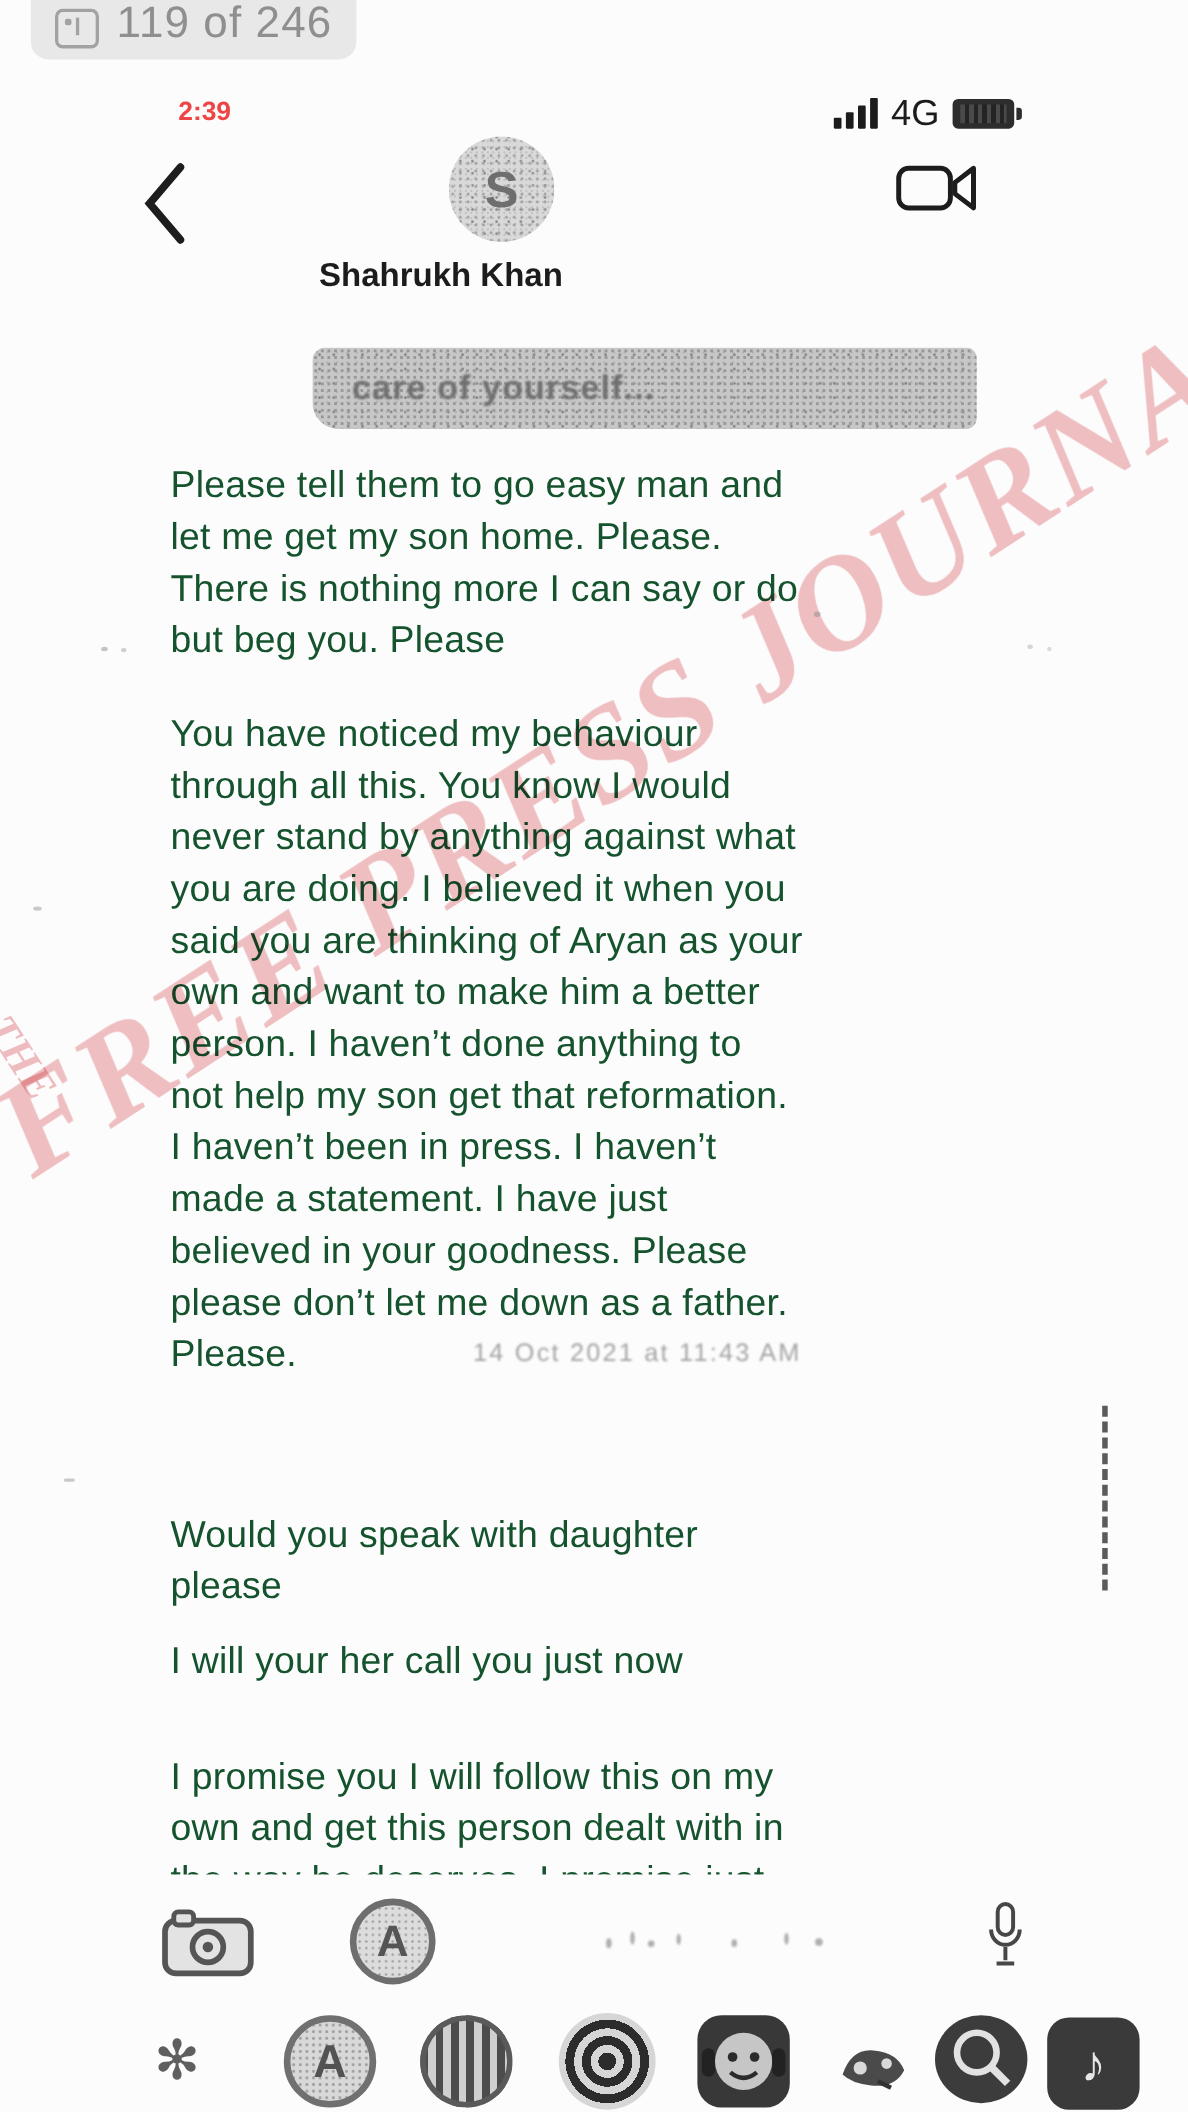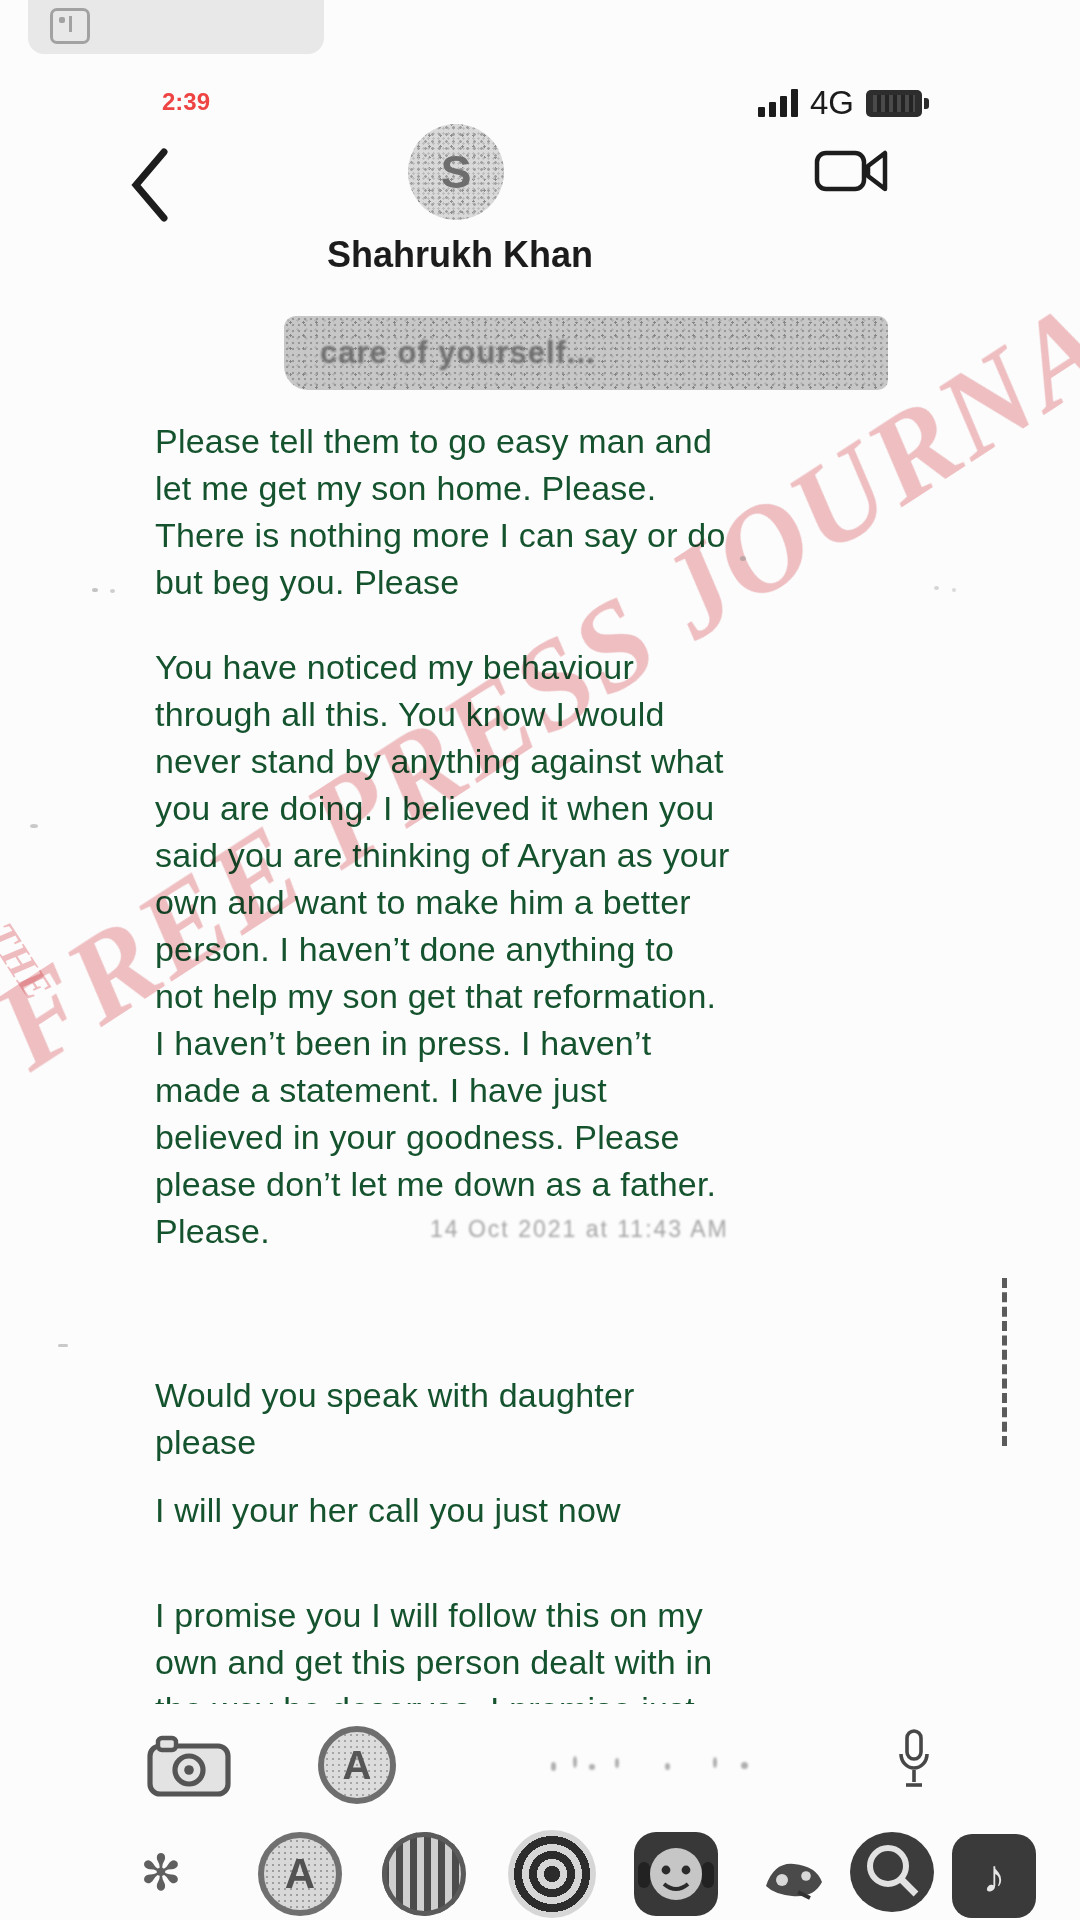--- a/index.html
+++ b/index.html
@@ -29,22 +29,22 @@
   
   .back{position:absolute;left:126px;top:146px;}
   .avatar{position:absolute;left:408px;top:124px;width:96px;height:96px;border-radius:50%;
           display:flex;align-items:center;justify-content:center;filter:blur(.3px);}
   .grain{background-color:#d9d9d9;background-image:
       radial-gradient(#9f9f9f 1.2px,transparent 1.5px),
       radial-gradient(#bdbdbd 1px,transparent 1.3px),
       radial-gradient(#8d8d8d 1px,transparent 1.4px);
       background-size:7px 7px,5px 5px,11px 11px;background-position:0 0,3px 2px,5px 6px;}
   .avatar span{font-size:46px;font-weight:600;color:#6e6e6e;filter:blur(.6px);}
-  .contact{position:absolute;left:290px;top:234px;width:340px;text-align:center;
-           font-size:36px;font-weight:600;color:#1c1c1c;filter:blur(.3px);}
+  .contact{position:absolute;left:290px;top:234px;width:340px;text-align:left;
+           font-size:30px;font-weight:600;color:#1c1c1c;filter:blur(.3px);}
   .video{position:absolute;left:814px;top:146px;}
 
   
   .redacted{position:absolute;left:284px;top:316px;width:604px;height:74px;
             border-radius:12px 10px 10px 24px;background-color:#c7c7c7;
             background-image:radial-gradient(#989898 1.3px,transparent 1.6px),
                              radial-gradient(#b3b3b3 1.1px,transparent 1.4px),
                              radial-gradient(#848484 1px,transparent 1.4px);
             background-size:6px 6px,9px 9px,13px 13px;
             display:flex;align-items:center;filter:blur(.4px);}
@@ -107,20 +107,21 @@
 
   .speck{position:absolute;background:#8b8b8b;border-radius:50%;}
 </style>
 </head>
 <body>
 
 <div class="page">
 
   <div class="pager">
     <div class="pager-icon"></div>
+    <div class="pager-label">119 of 246</div>
   </div>
 
   <div class="time">2:39</div>
   <div class="status-right">
     <div class="sig">
         <i></i>
         <i></i>
         <i></i>
         <i></i>
       </div>

